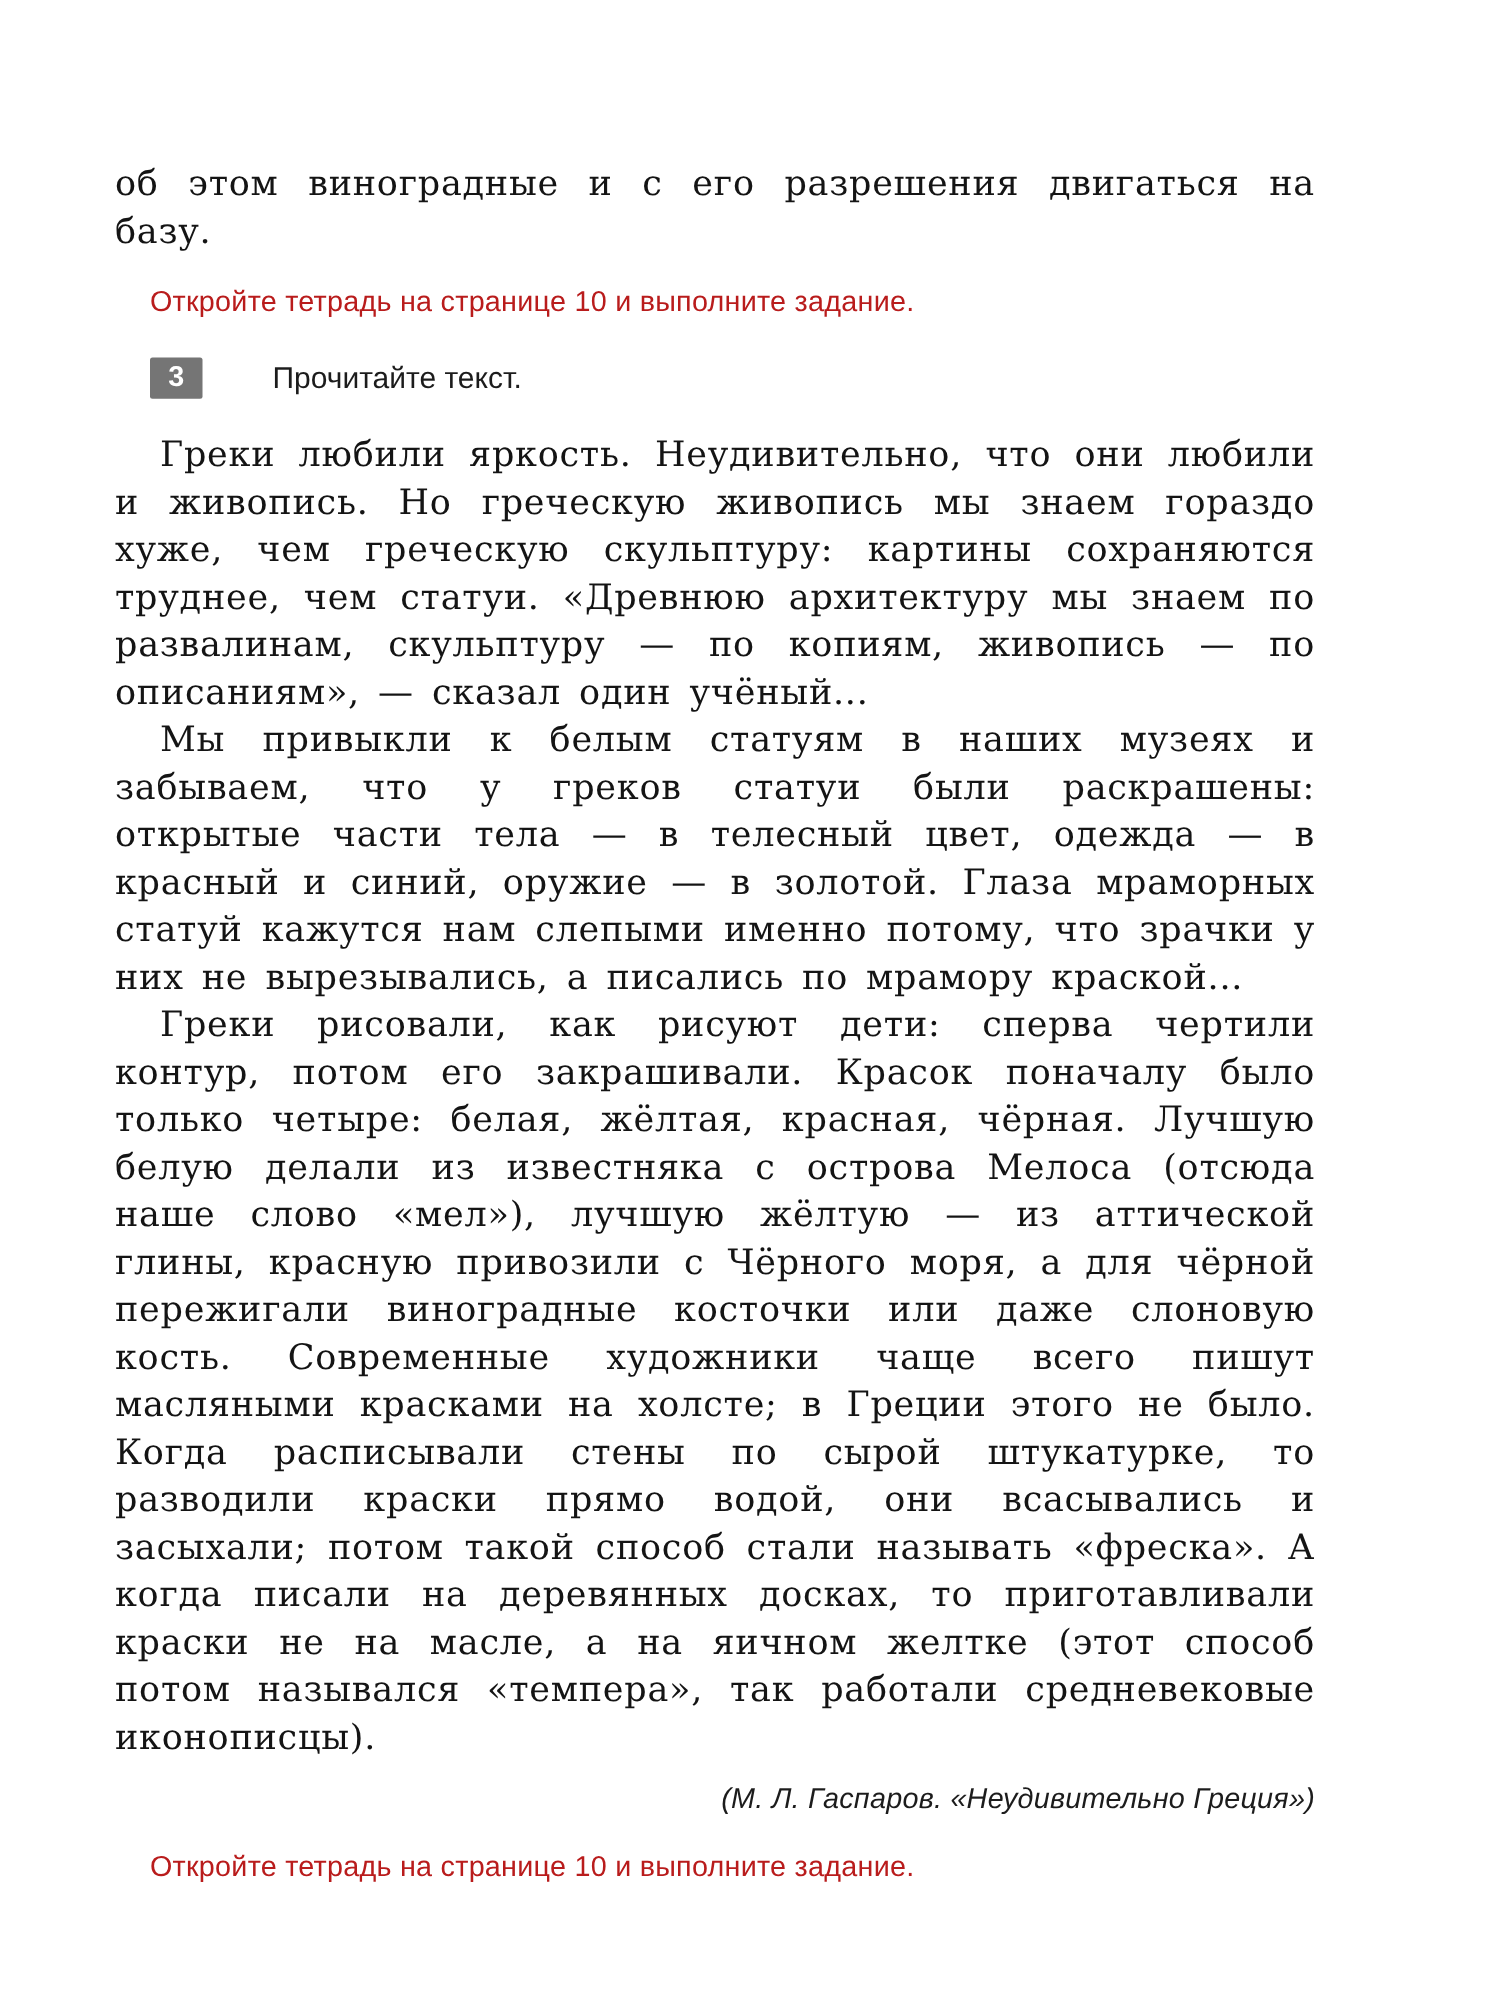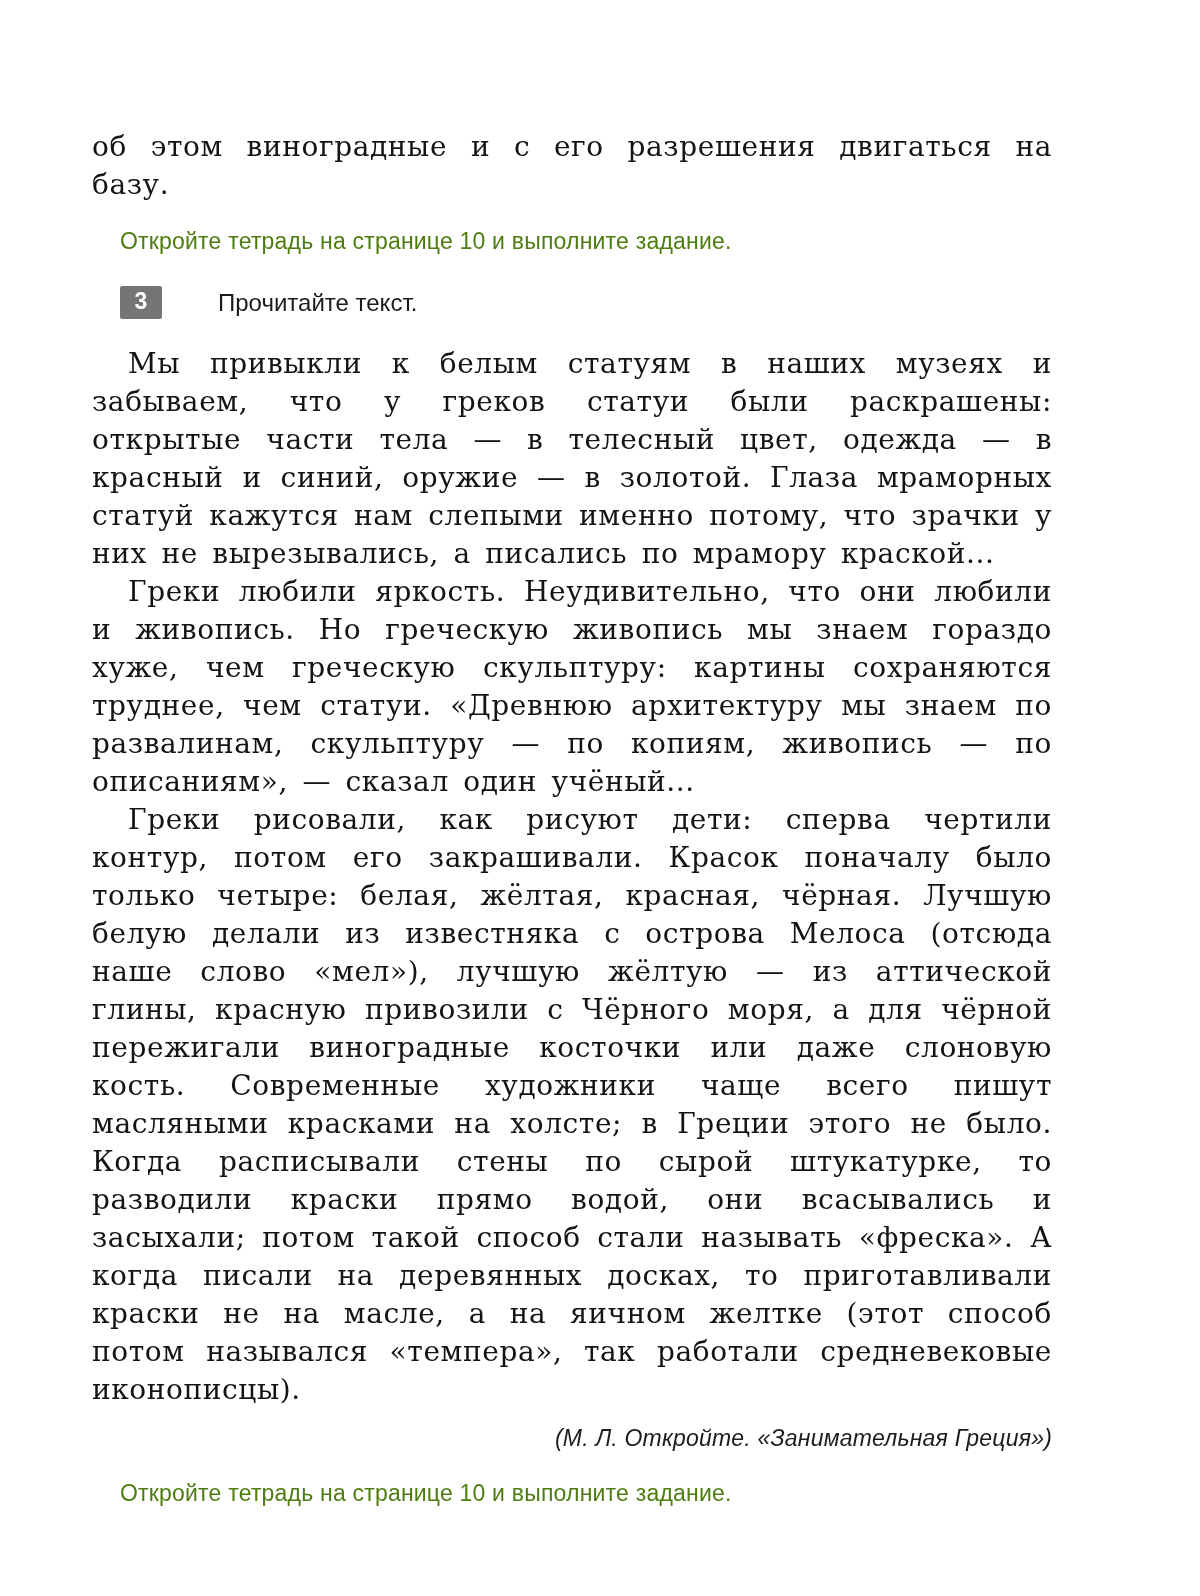--- a/index.html
+++ b/index.html
@@ -22,21 +22,21 @@
     text-align: justify;
     letter-spacing: 0.6px;
     word-spacing: 5px;
   }
   .bodytext.indent { text-indent: 36px; }
   .note {
     font-family: "Liberation Sans", sans-serif;
     font-size: 23px;
     line-height: 30px;
     padding-left: 28px;
-    color: #4d7c0f;
+    color: #b91c1c;
     letter-spacing: 0.2px;
   }
   .note-top { margin: 22px 0 30px 0; }
   .note-bottom { margin: 26px 0 0 0; }
   .exercise-row {
     display: flex;
     align-items: center;
     gap: 18px;
     margin: 0 0 26px 0;
     padding-left: 28px;
@@ -78,22 +78,22 @@
     <p class="bodytext">об этом виноградные и с его разрешения двигаться на базу.</p>
 
 
     <p class="note note-top">Откройте тетрадь на странице 10 и выполните задание.</p>
 
     <div class="exercise-row">
       <span class="exercise-badge">3</span>
       <span class="exercise-instruction">Прочитайте текст.</span>
     </div>
 
+    <p class="bodytext indent">Греки любили яркость. Неудивительно, что они любили и живопись. Но греческую живопись мы знаем гораздо хуже, чем греческую скульптуру: картины сохраняются труднее, чем статуи. «Древнюю архитектуру мы знаем по развалинам, скульптуру — по копиям, живопись — по описаниям», — сказал один учёный...</p>
     <p class="bodytext indent">Мы привыкли к белым статуям в наших музеях и забываем, что у греков статуи были раскрашены: открытые части тела — в телесный цвет, одежда — в красный и синий, оружие — в золотой. Глаза мраморных статуй кажутся нам слепыми именно потому, что зрачки у них не вырезывались, а писались по мрамору краской...</p>
-    <p class="bodytext indent">Греки любили яркость. Неудивительно, что они любили и живопись. Но греческую живопись мы знаем гораздо хуже, чем греческую скульптуру: картины сохраняются труднее, чем статуи. «Древнюю архитектуру мы знаем по развалинам, скульптуру — по копиям, живопись — по описаниям», — сказал один учёный...</p>
     <p class="bodytext indent">Греки рисовали, как рисуют дети: сперва чертили контур, потом его закрашивали. Красок поначалу было только четыре: белая, жёлтая, красная, чёрная. Лучшую белую делали из известняка с острова Мелоса (отсюда наше слово «мел»), лучшую жёлтую — из аттической глины, красную привозили с Чёрного моря, а для чёрной пережигали виноградные косточки или даже слоновую кость. Современные художники чаще всего пишут масляными красками на холсте; в Греции этого не было. Когда расписывали стены по сырой штукатурке, то разводили краски прямо водой, они всасывались и засыхали; потом такой способ стали называть «фреска». А когда писали на деревянных досках, то приготавливали краски не на масле, а на яичном желтке (этот способ потом назывался «темпера», так работали средневековые иконописцы).</p>
 
-    <p class="attribution">(М. Л. Откройте. «Занимательная Греция»)</p>
+    <p class="attribution">(М. Л. Гаспаров. «Неудивительно Греция»)</p>
 
     <p class="note note-bottom">Откройте тетрадь на странице 10 и выполните задание.</p>
 
   </div>
 </div>
 
 </body></html>

